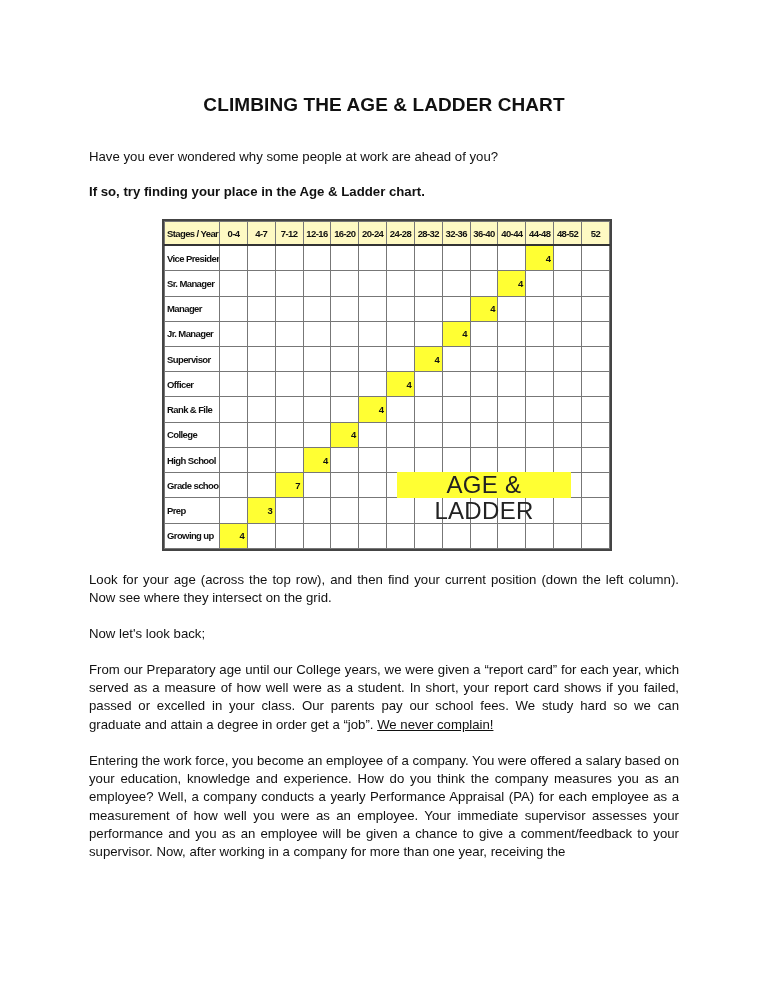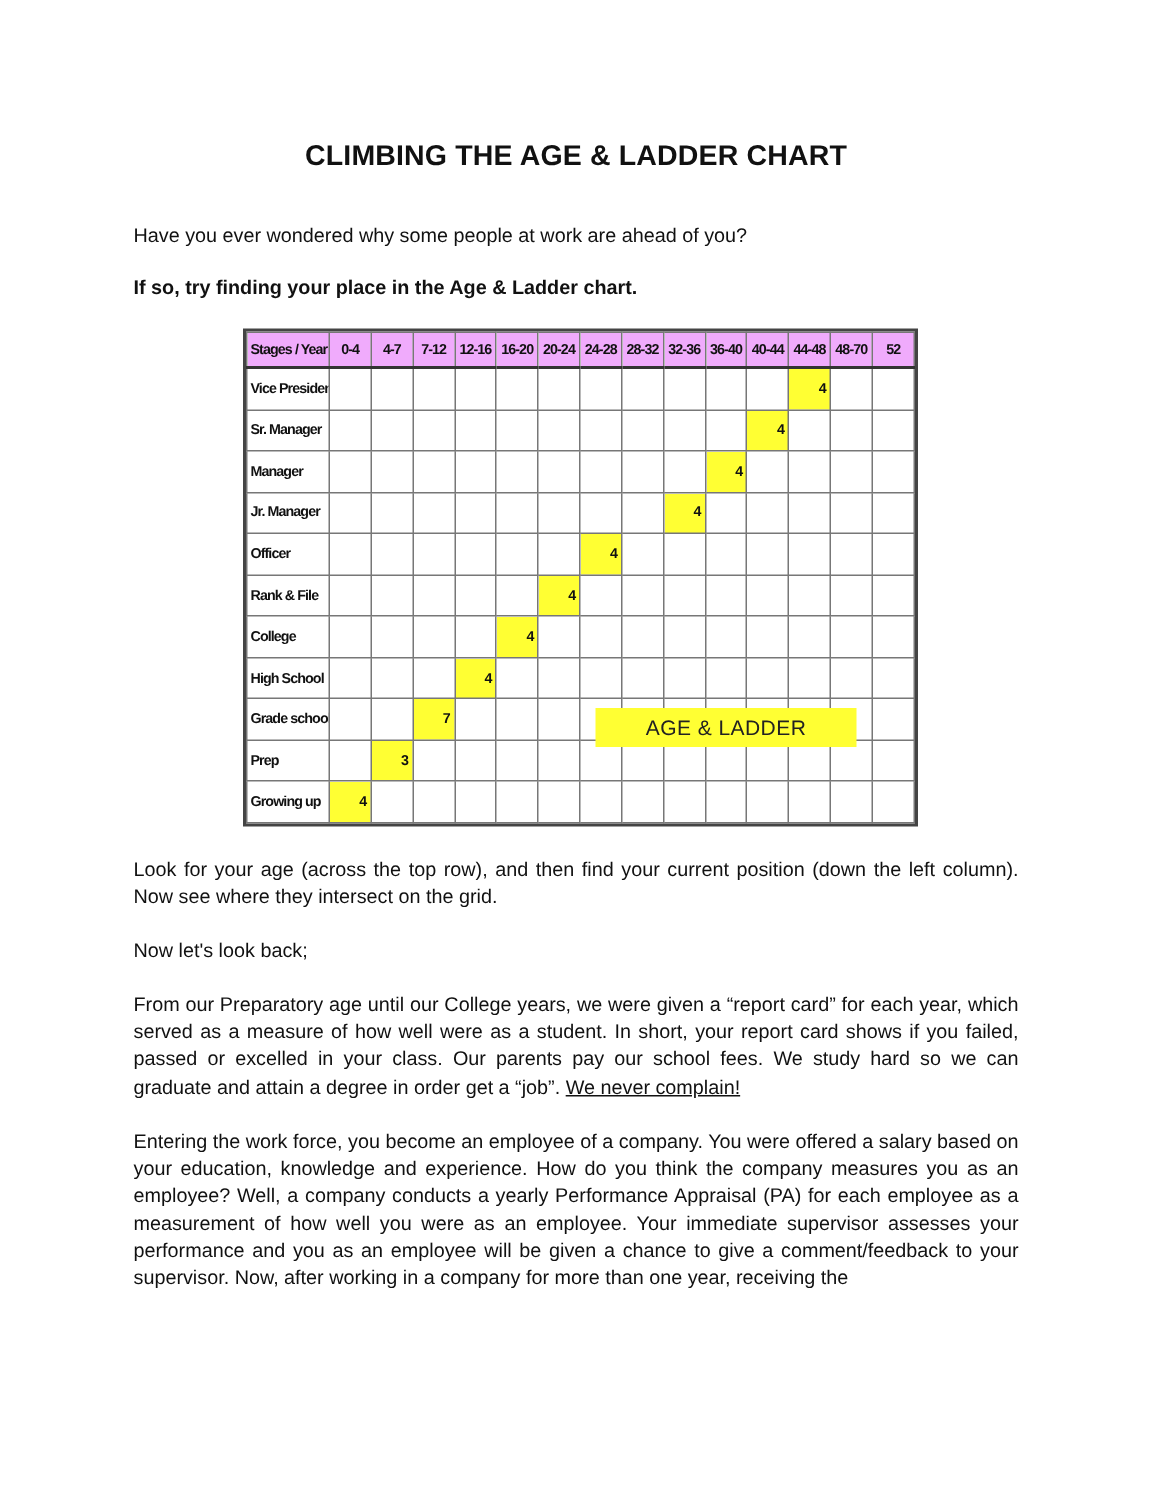--- a/index.html
+++ b/index.html
@@ -12,27 +12,27 @@
           text-align: justify; font-family: "Liberation Sans", sans-serif; }
   .bold { font-weight: bold; }
   .underline { text-decoration: underline; }
 
   .chart { position: absolute; left: 162px; top: 219px; width: 450px; height: 332px;
            border: 2px solid #444; box-sizing: border-box; background: #fff; }
   table.grid { border-collapse: collapse; width: 100%; height: 100%; table-layout: fixed;
                font-family: "Liberation Sans Narrow", "Liberation Sans", sans-serif; }
   table.grid td, table.grid th { border: 1px solid #777; padding: 0 2px; font-size: 9.5px;
                font-weight: bold; overflow: hidden; white-space: nowrap; height: 22px; }
-  table.grid th { background: #f0abfc; text-align: center; letter-spacing: -0.6px;
+  table.grid th { background: #fef9c3; text-align: center; letter-spacing: -0.6px;
                   border-bottom: 2px solid #333; }
   table.grid td.label { text-align: left; letter-spacing: -0.6px; }
   table.grid td.hit { background: #ffff33; text-align: right; }
   table.grid tr { border-bottom: 1.5px solid #333; }
   .badge { position: absolute; left: 233px; top: 251px; width: 174px; height: 26px;
-           background: #ffff33; font-family: "Liberation Sans", sans-serif; font-size: 14px;
+           background: #ffff33; font-family: "Liberation Sans", sans-serif; font-size: 24px;
            line-height: 26px; text-align: center; color: #222; letter-spacing: 0.3px; }
 </style>
 </head>
 <body>
 
 <div class="title">CLIMBING THE AGE &amp; LADDER CHART</div>
 
 <div class="para" style="top:148px;">Have you ever wondered why some people at work are ahead of you?</div>
 <div class="para bold" style="top:183px;">If so, try finding your place in the Age &amp; Ladder chart.</div>
 
@@ -49,21 +49,21 @@
           <th>7-12</th>
           <th>12-16</th>
           <th>16-20</th>
           <th>20-24</th>
           <th>24-28</th>
           <th>28-32</th>
           <th>32-36</th>
           <th>36-40</th>
           <th>40-44</th>
           <th>44-48</th>
-          <th>48-70</th>
+          <th>48-52</th>
           <th>52</th>
         </tr>
     </thead>
     <tbody id="grid-body">
         <tr>
           <td class="label">Vice President</td>
           <td></td>
           <td></td>
           <td></td>
           <td></td>
@@ -116,20 +116,37 @@
           <td class="label">Jr. Manager</td>
           <td></td>
           <td></td>
           <td></td>
           <td></td>
           <td></td>
           <td></td>
           <td></td>
           <td></td>
           <td class="hit">4</td>
+          <td></td>
+          <td></td>
+          <td></td>
+          <td></td>
+          <td></td>
+        </tr>
+        <tr>
+          <td class="label">Supervisor</td>
+          <td></td>
+          <td></td>
+          <td></td>
+          <td></td>
+          <td></td>
+          <td></td>
+          <td></td>
+          <td class="hit">4</td>
+          <td></td>
           <td></td>
           <td></td>
           <td></td>
           <td></td>
           <td></td>
         </tr>
         <tr>
           <td class="label">Officer</td>
           <td></td>
           <td></td>

